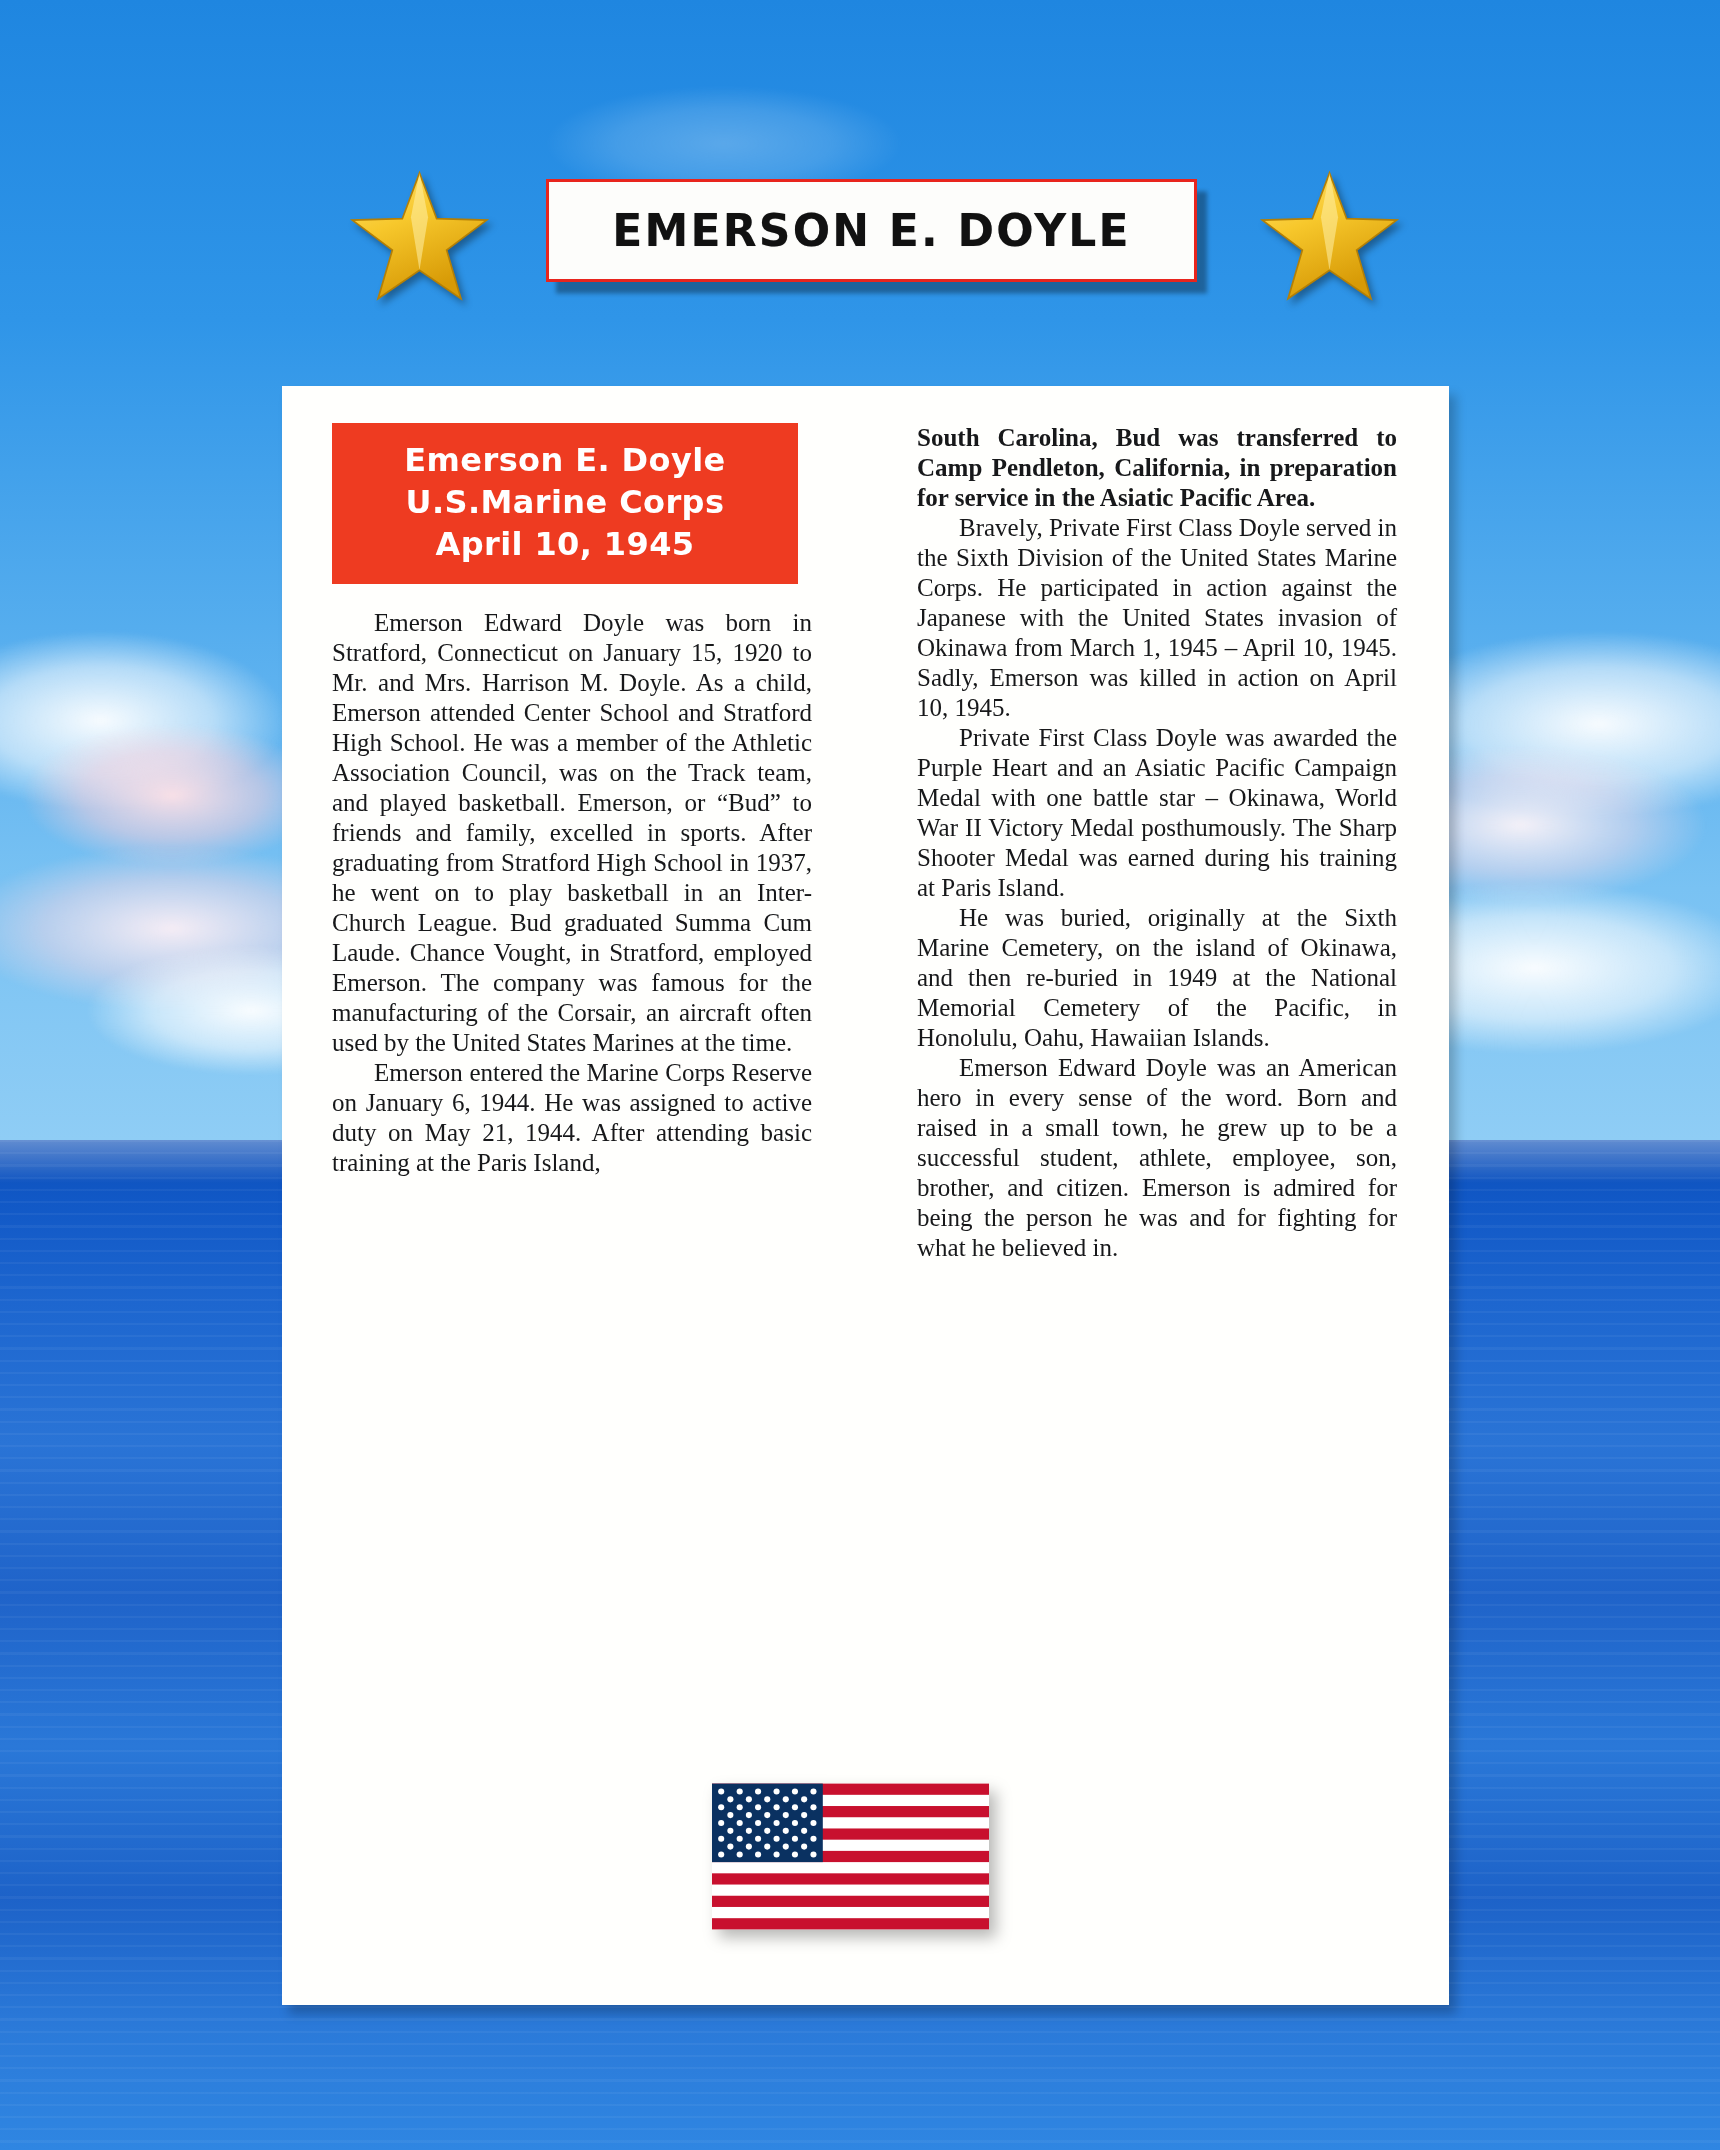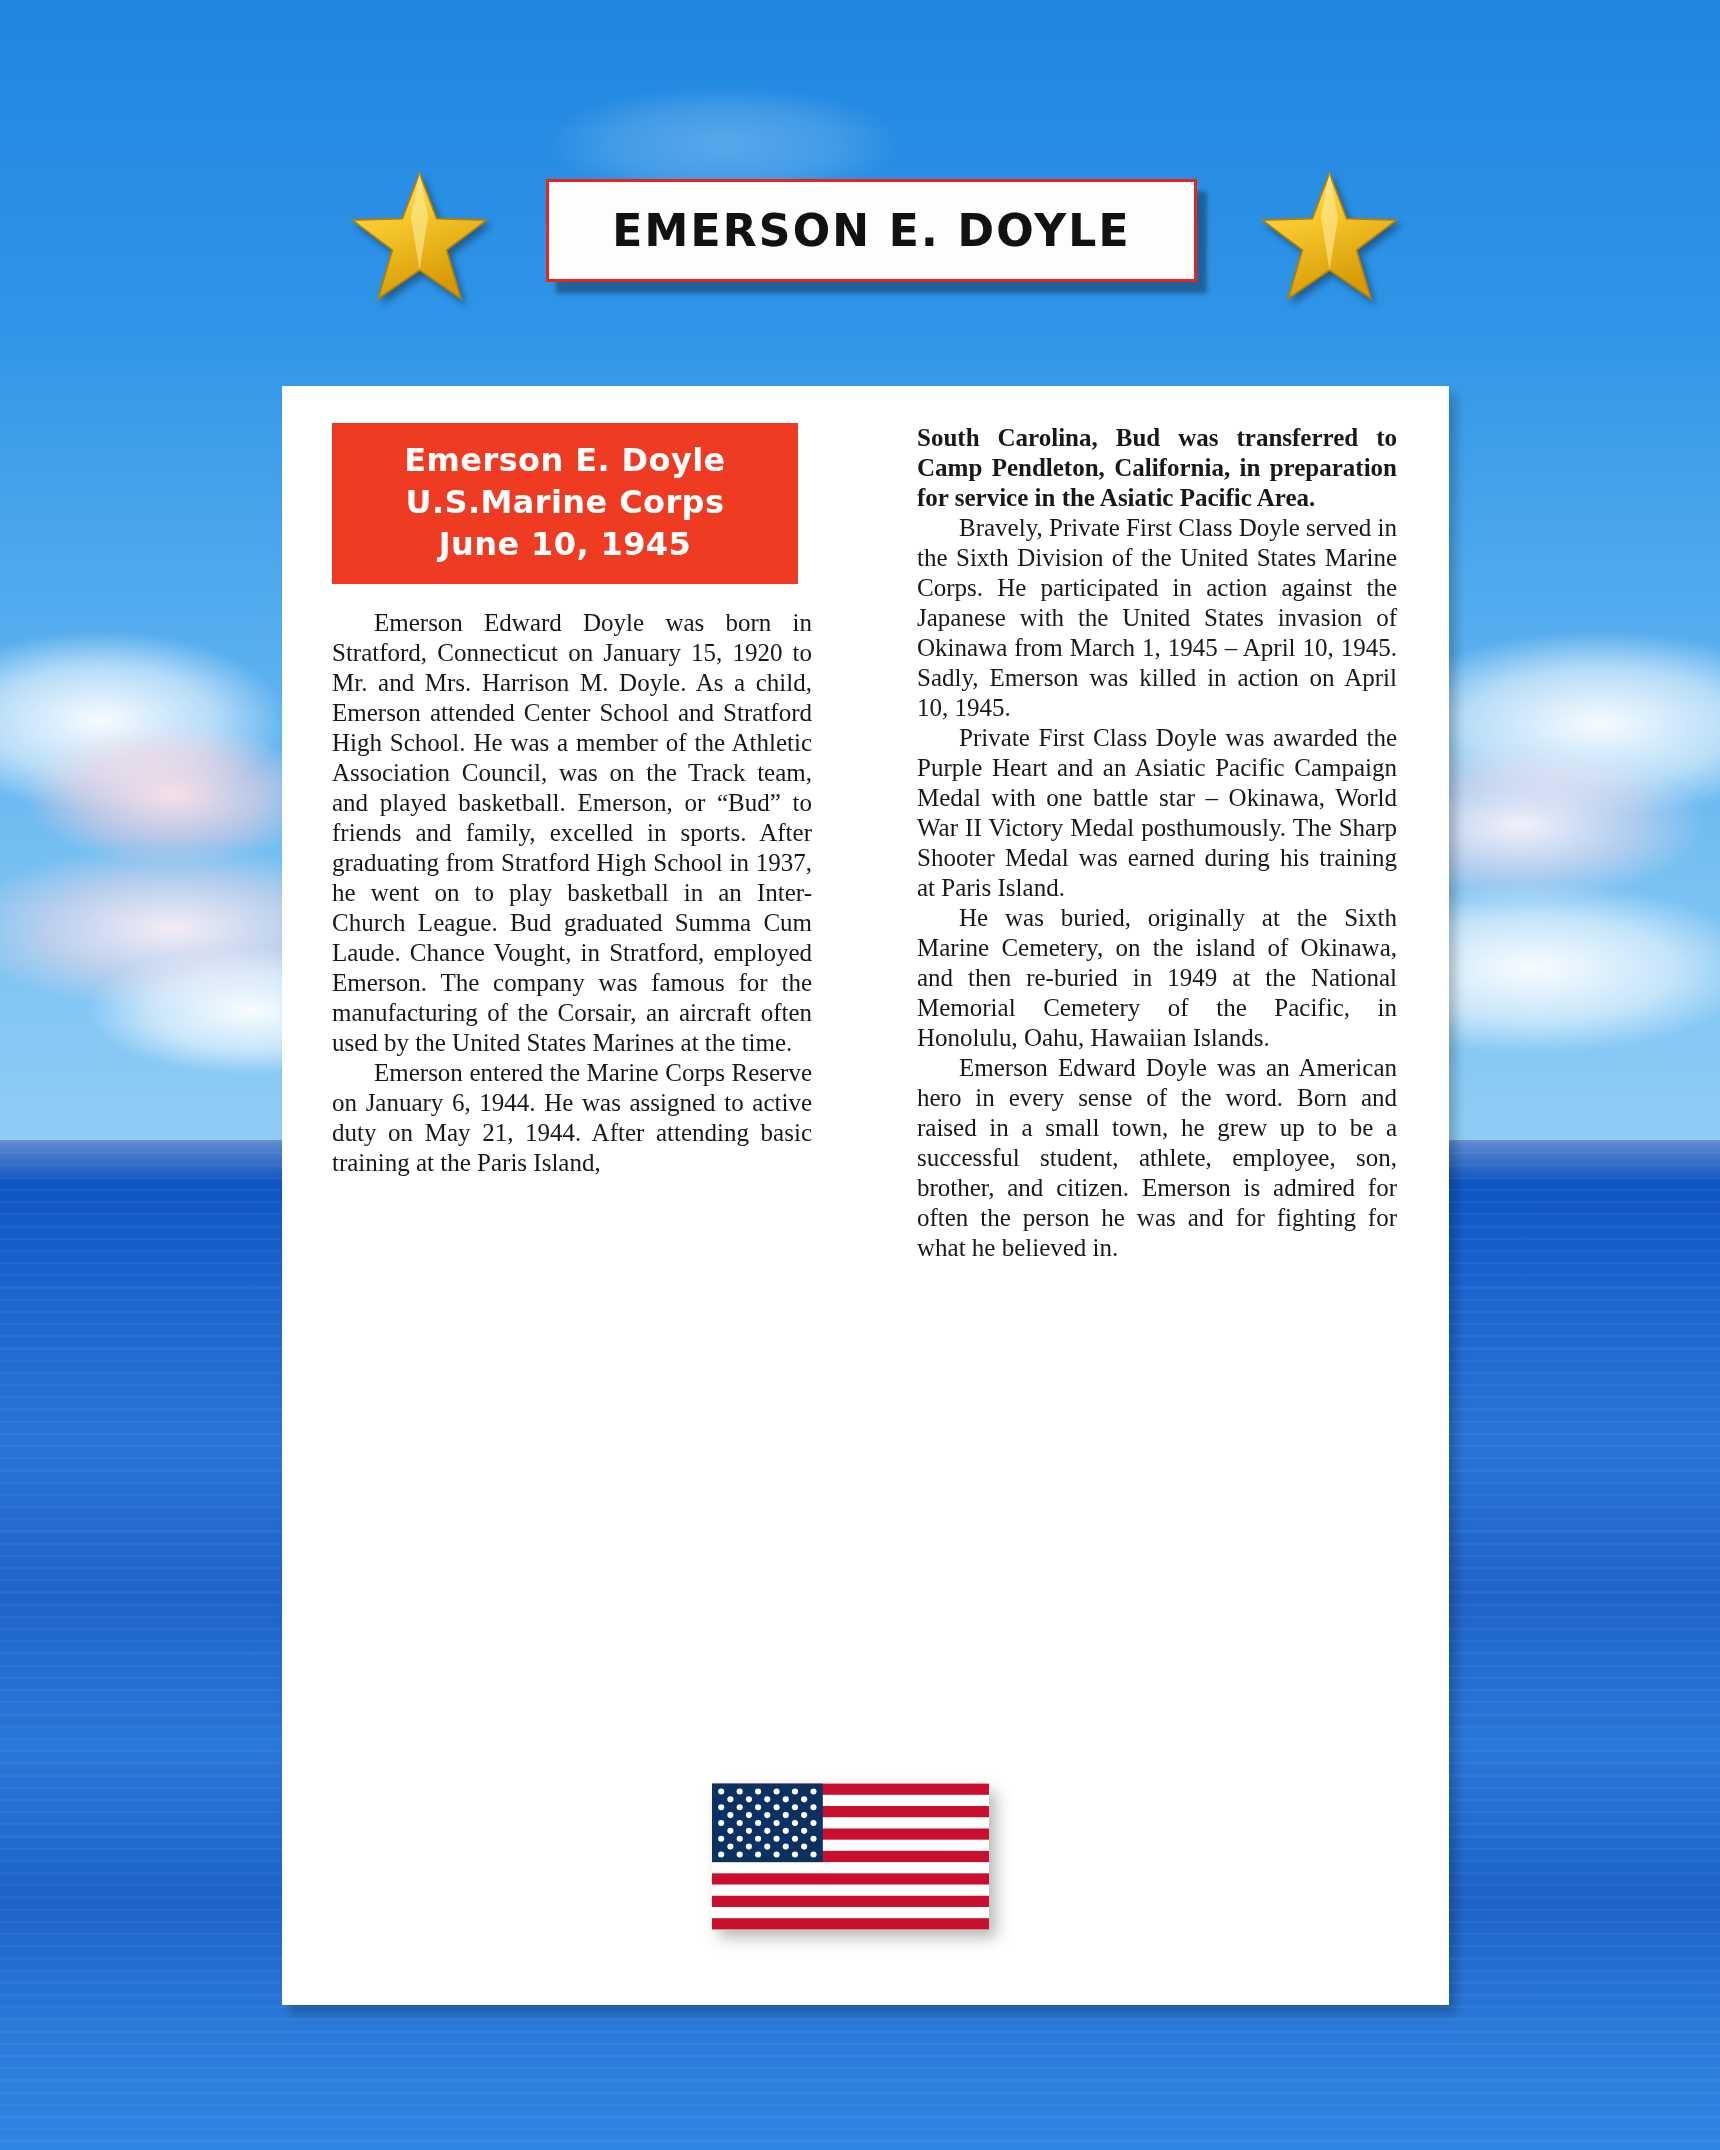--- a/index.html
+++ b/index.html
@@ -219,36 +219,36 @@
   </svg>
 </div>
 
 <div class="page">
   <div class="columns">
 
     <div class="col col-left">
       <div class="name-block">
         <div>Emerson E. Doyle</div>
         <div>U.S.Marine Corps</div>
-        <div>June 10, 1945</div>
+        <div>April 10, 1945</div>
       </div>
 
       <div class="body-text">
         <p>Emerson Edward Doyle was born in Stratford, Connecticut on January 15, 1920 to Mr. and Mrs. Harrison M. Doyle.  As a child, Emerson attended Center School and Stratford High School. He was a member of the Athletic Association Council, was on the Track team, and played basketball. Emerson, or “Bud” to friends and family, excelled in sports.  After graduating from Stratford High School in 1937, he went on to play basketball in an Inter-Church League.  Bud graduated Summa Cum Laude.  Chance Vought, in Stratford, employed Emerson.  The company was famous for the manufacturing of the Corsair, an aircraft often used by the United States Marines at the time.</p>
         <p>Emerson entered the Marine Corps Reserve on January 6, 1944.  He was assigned to active duty on May 21, 1944.  After attending basic training at the Paris Island,</p>
       </div>
     </div>
 
     <div class="col col-right">
       <div class="body-text">
         <p class="no-indent">South Carolina, Bud was transferred to Camp Pendleton, California, in preparation for service in the Asiatic Pacific Area.</p>
         <p>Bravely, Private First Class Doyle served in the Sixth Division of the United States Marine Corps.  He participated in action against the Japanese with the United States invasion of Okinawa from March 1, 1945 – April 10, 1945.  Sadly, Emerson was killed in action on April 10, 1945.</p>
         <p>Private First Class Doyle was awarded the Purple Heart and an Asiatic Pacific Campaign Medal with one battle star – Okinawa, World War II Victory Medal posthumously.  The Sharp Shooter Medal was earned during his training at Paris Island.</p>
         <p>He was buried, originally at the Sixth Marine Cemetery, on the island of Okinawa, and then re-buried in 1949 at the National Memorial Cemetery of the Pacific, in Honolulu, Oahu, Hawaiian Islands.</p>
-        <p>Emerson Edward Doyle was an American hero in every sense of the word.  Born and raised in a small town, he grew up to be a successful student, athlete, employee, son, brother, and citizen.  Emerson is admired for often the person he was and for fighting for what he believed in.</p>
+        <p>Emerson Edward Doyle was an American hero in every sense of the word.  Born and raised in a small town, he grew up to be a successful student, athlete, employee, son, brother, and citizen.  Emerson is admired for being the person he was and for fighting for what he believed in.</p>
       </div>
     </div>
 
   </div>
 
   <div class="flag-wrap">
     <svg viewBox="0 0 190 100" width="277" height="151">
       <rect x="0" y="0" width="190" height="100" fill="#ffffff"></rect>
       <g fill="#c8102e">
         <rect x="0" y="0" width="190" height="7.69"></rect>

